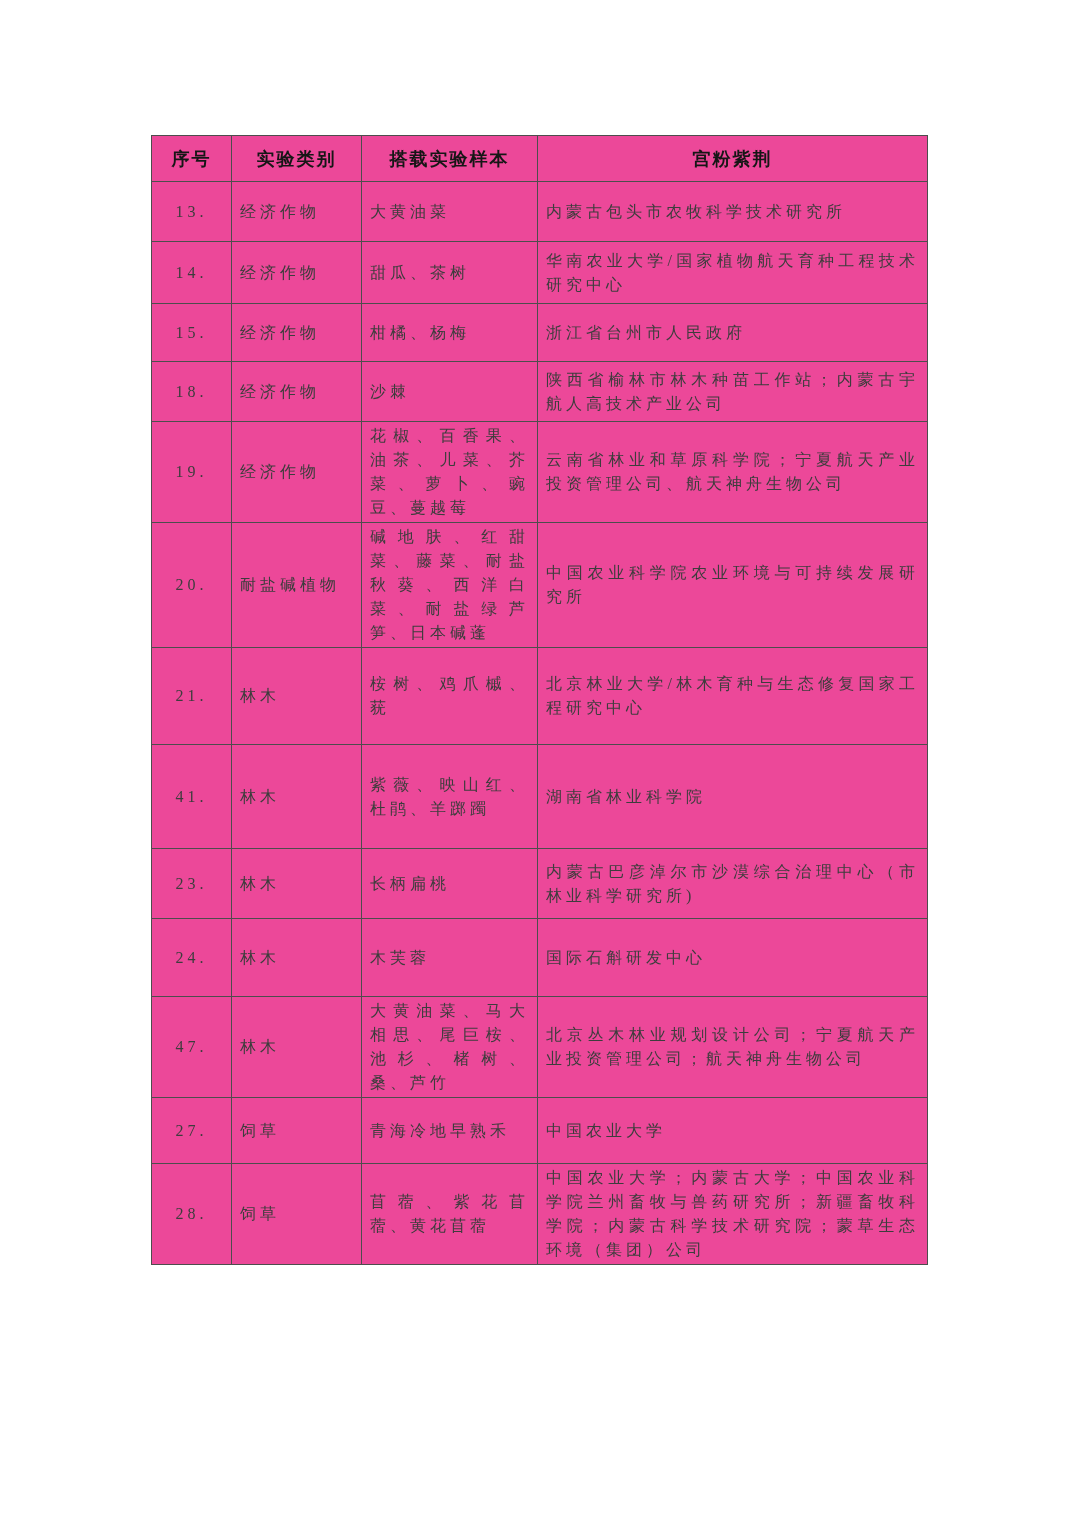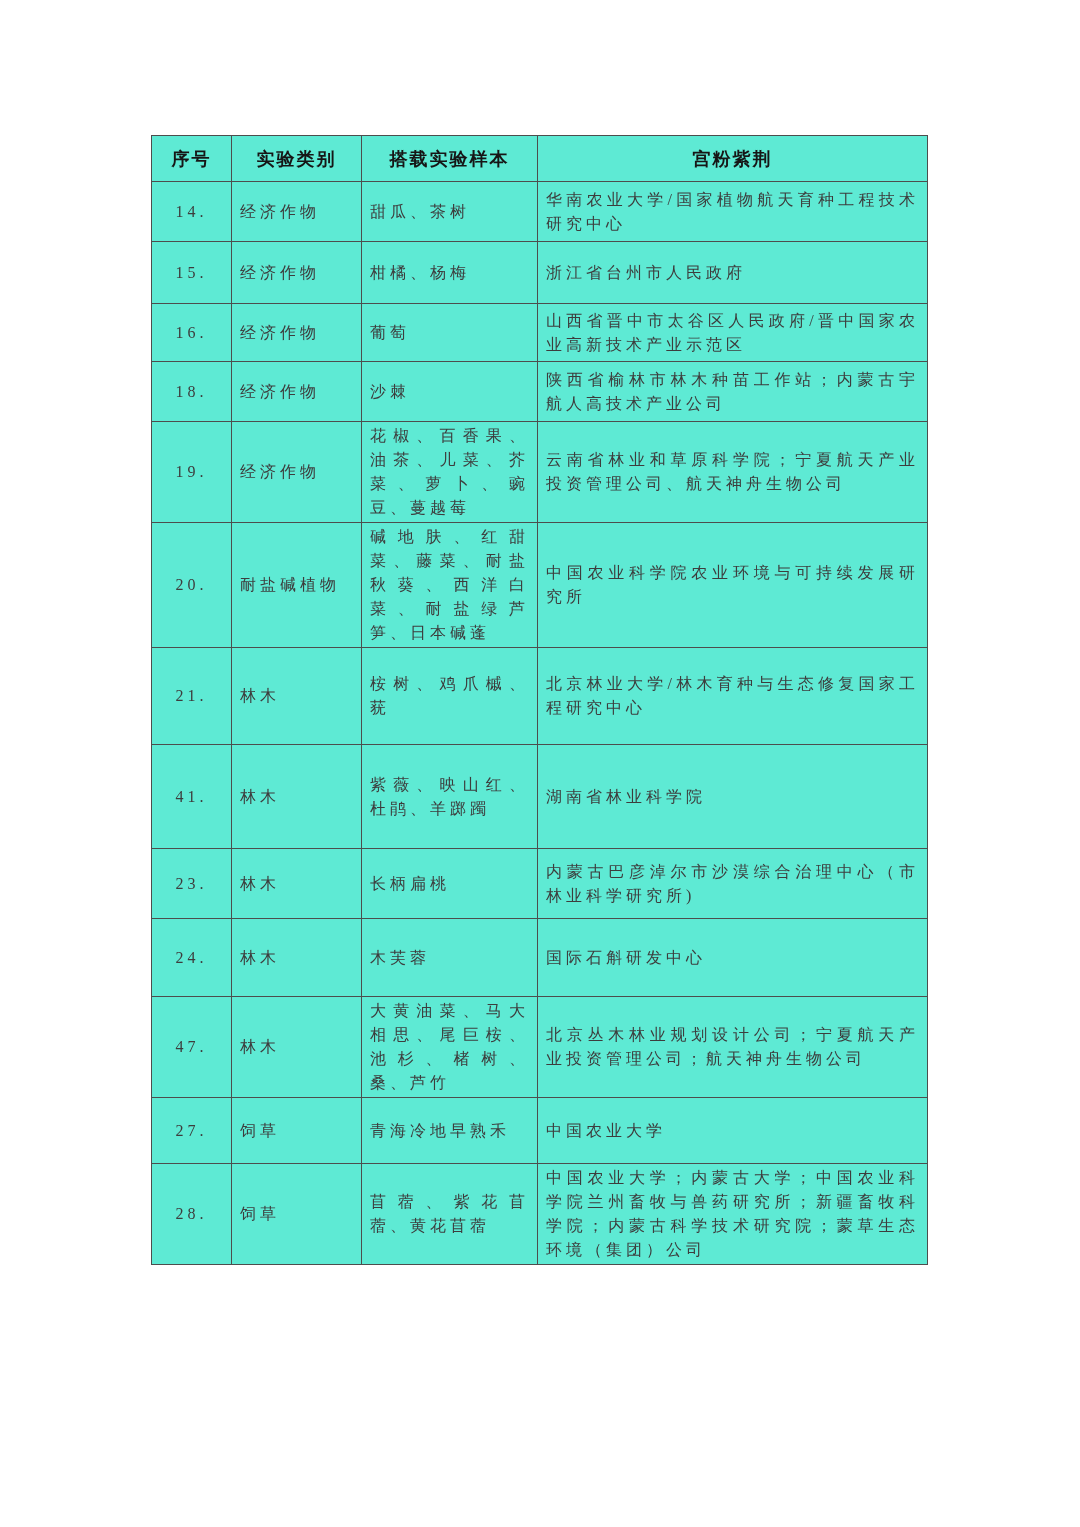--- a/index.html
+++ b/index.html
@@ -11,21 +11,21 @@
     background:#ffffff;
     overflow:hidden;
   }
   table.exp{
     position:absolute;
     left:151px;
     top:135px;
     width:776px;
     border-collapse:collapse;
     table-layout:fixed;
-    background:#5eead4;
+    background:#ec4899;
   }
   table.exp col.c-no{width:80px;}
   table.exp col.c-cat{width:130px;}
   table.exp col.c-sample{width:176px;}
   table.exp col.c-unit{width:390px;}
   table.exp th, table.exp td{
     border:1px solid #4d4d4d;
     vertical-align:middle;
     box-sizing:border-box;
   }
@@ -90,36 +90,36 @@
     <thead>
       <tr>
         <th>序号</th>
         <th>实验类别</th>
         <th>搭载实验样本</th>
         <th>宫粉紫荆</th>
       </tr>
     </thead>
     <tbody>
       <tr>
+        <td class="no">13.</td>
+        <td class="cat">经济作物</td>
+        <td class="sample">大黄油菜</td>
+        <td class="unit">内蒙古包头市农牧科学技术研究所</td>
+      </tr>
+      <tr>
         <td class="no">14.</td>
         <td class="cat">经济作物</td>
         <td class="sample">甜瓜、茶树</td>
         <td class="unit">华南农业大学/国家植物航天育种工程技术研究中心</td>
       </tr>
       <tr>
         <td class="no">15.</td>
         <td class="cat">经济作物</td>
         <td class="sample">柑橘、杨梅</td>
         <td class="unit">浙江省台州市人民政府</td>
-      </tr>
-      <tr>
-        <td class="no">16.</td>
-        <td class="cat">经济作物</td>
-        <td class="sample">葡萄</td>
-        <td class="unit">山西省晋中市太谷区人民政府/晋中国家农业高新技术产业示范区</td>
       </tr>
       <tr>
         <td class="no">18.</td>
         <td class="cat">经济作物</td>
         <td class="sample">沙棘</td>
         <td class="unit">陕西省榆林市林木种苗工作站；内蒙古宇航人高技术产业公司</td>
       </tr>
       <tr>
         <td class="no">19.</td>
         <td class="cat">经济作物</td>

